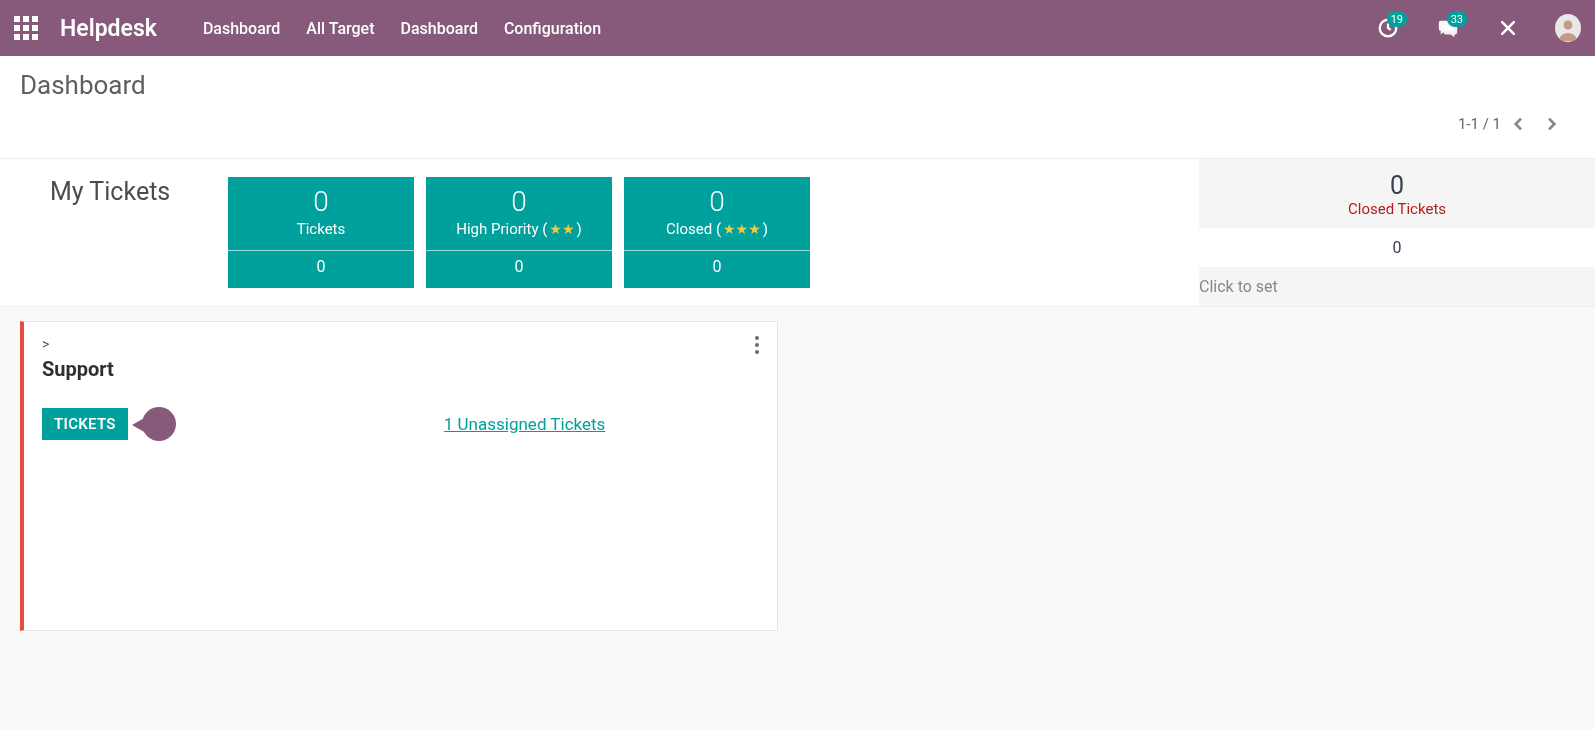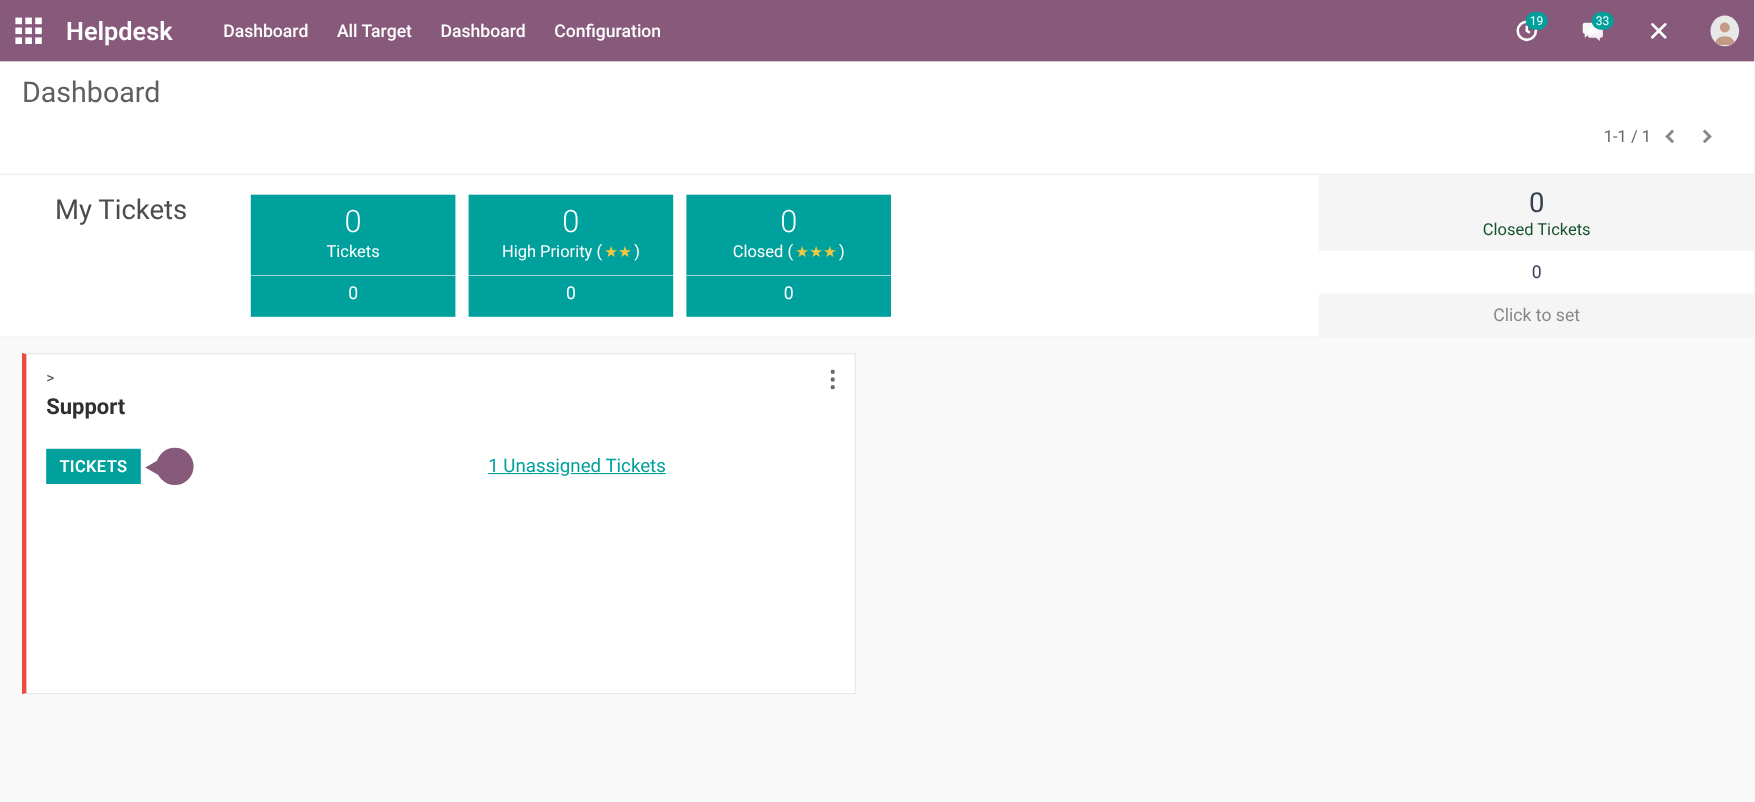--- a/index.html
+++ b/index.html
@@ -33,23 +33,23 @@
   .kpi { background: #00a09d; color: #fff; width: 186px; text-align: center; cursor: pointer; }
   .kpi-top { padding: 8px 4px 12px 4px; }
   .kpi-num { font-size: 28px; font-weight: 300; }
   .kpi-lab { font-size: 15px; margin-top: 2px; display: flex; justify-content: center; align-items: center; gap: 2px; }
   .kpi-bot { border-top: 1px solid rgba(255,255,255,0.6); padding: 6px; font-size: 16px; }
   .star { color: #f2c93f; font-size: 14px; }
   .star-wrap { display: inline-flex; }
 
   .perf-right { margin-left: auto; width: 396px; padding: 0; }
   .perf-val { text-align: center; font-size: 25px; padding: 6px 0 0 0; }
-  .perf-lab { text-align: center; font-size: 15px; color: #14532d; padding-bottom: 10px; }
+  .perf-lab { text-align: center; font-size: 15px; color: #b91c1c; padding-bottom: 10px; }
   .perf-box { background: #f5f5f5; width: 100%; text-align: center; padding: 6px 0; }
-  .perf-click { color: #888; cursor: pointer; padding: 10px 0; text-align: center; }
+  .perf-click { color: #888; cursor: pointer; padding: 10px 0; text-align: left; }
 
   .content { padding: 14px 20px; }
   .card { background: #fff; border: 1px solid #e5e5e5; width: 758px; height: 310px; position: relative; border-left: 4px solid #e74c3c; padding: 14px 18px; }
   .card-top { display: flex; justify-content: space-between; }
   .card-gt { color: #555; font-size: 14px; }
   .card-title { font-size: 20px; font-weight: 700; color: #2f2f2f; margin-top: 5px; }
   .card-menu { cursor: pointer; color: #6b6b6b; font-size: 18px; }
   .card-body { display: flex; align-items: center; margin-top: 24px; gap: 8px; }
   .btn-tickets { background: #00a09d; color: #fff; padding: 7px 12px; font-size: 15px; font-weight: 600; cursor: pointer; letter-spacing: .3px; }
   .pointer { width: 38px; height: 38px; position: relative; margin-left: 2px; }

